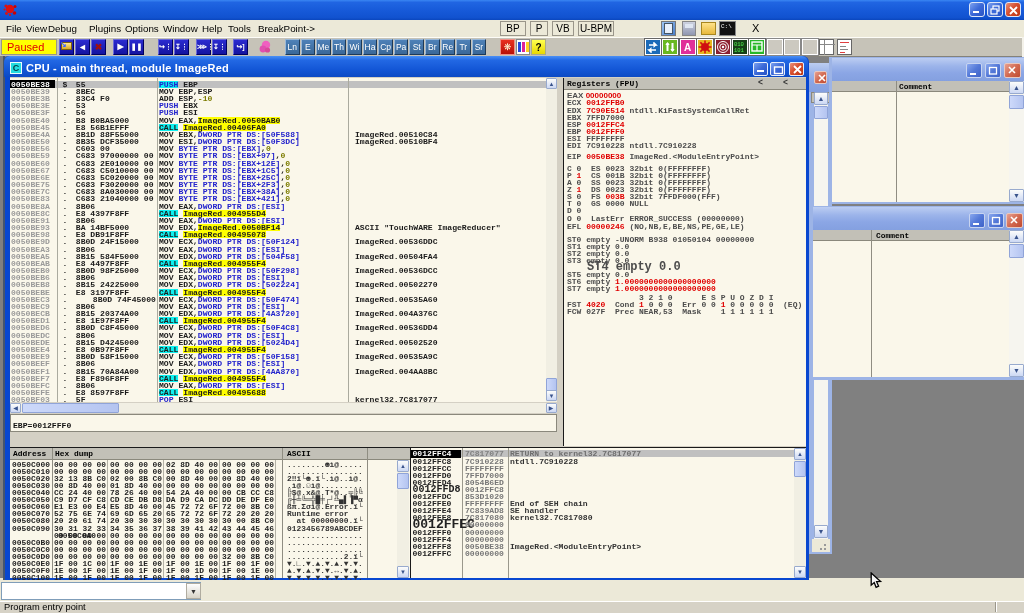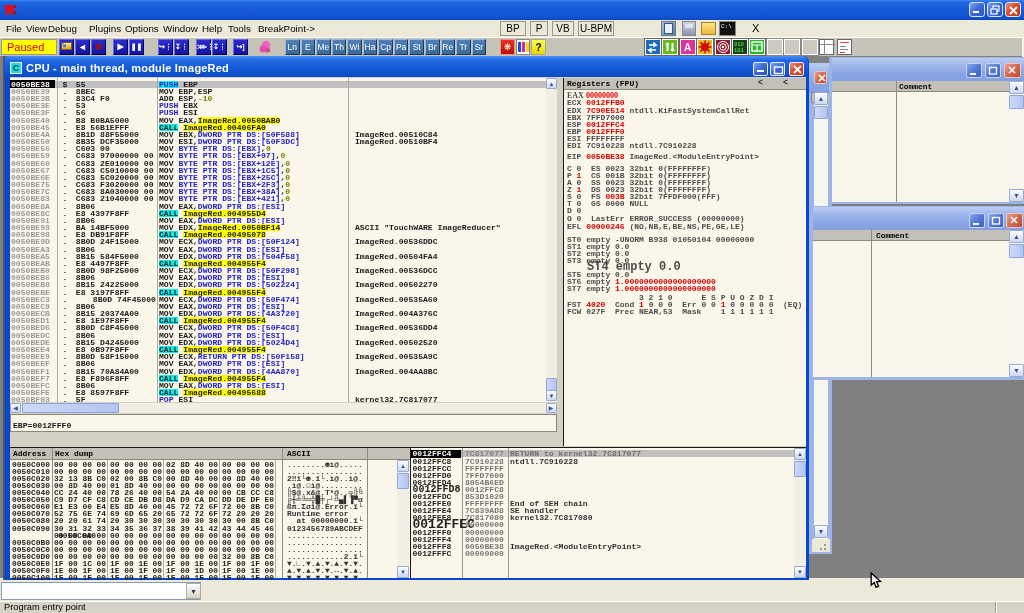--- a/index.html
+++ b/index.html
@@ -394,21 +394,21 @@
 <div style="position:absolute;left:75.80px;top:338.82px;font-size:8.10px;line-height:7.1px;white-space:pre;font-weight:bold;font-family:'Liberation Mono',monospace; color:#1a1a1a;">8B15 D4245000</div>
 <div style="position:absolute;left:159.00px;top:338.82px;font-size:8.10px;line-height:7.1px;white-space:pre;font-weight:bold;font-family:'Liberation Mono',monospace; color:#1a1a1a;">MOV EDX,<span style="color:#2323cd;">DWORD PTR DS:[5024D4]</span></div>
 <div style="position:absolute;left:355.00px;top:338.82px;font-size:8.10px;line-height:7.1px;white-space:pre;font-weight:bold;font-family:'Liberation Mono',monospace; color:#1a1a1a;">ImageRed.00502520</div>
 <div style="position:absolute;left:11.00px;top:345.99px;font-size:8.10px;line-height:7.1px;white-space:pre;font-weight:bold;font-family:'Liberation Mono',monospace; color:#9a9a9a;">0050BEE4</div>
 <div style="position:absolute;left:62.50px;top:345.99px;font-size:8.10px;line-height:7.1px;white-space:pre;font-weight:bold;font-family:'Liberation Mono',monospace; color:#1a1a1a;">.</div>
 <div style="position:absolute;left:75.80px;top:345.99px;font-size:8.10px;line-height:7.1px;white-space:pre;font-weight:bold;font-family:'Liberation Mono',monospace; color:#1a1a1a;">E8 0B97F8FF</div>
 <div style="position:absolute;left:159.00px;top:345.99px;font-size:8.10px;line-height:7.1px;white-space:pre;font-weight:bold;font-family:'Liberation Mono',monospace; color:#1a1a1a;"><span style="color:#1a1a1a;background:#0ef0f0;display:inline-block;height:7.2px;line-height:7.1px;vertical-align:top;">CALL</span> <span style="color:#1a1a1a;background:#ffff00;display:inline-block;height:7.2px;line-height:7.1px;vertical-align:top;">ImageRed.004955F4</span></div>
 <div style="position:absolute;left:11.00px;top:353.16px;font-size:8.10px;line-height:7.1px;white-space:pre;font-weight:bold;font-family:'Liberation Mono',monospace; color:#9a9a9a;">0050BEE9</div>
 <div style="position:absolute;left:62.50px;top:353.16px;font-size:8.10px;line-height:7.1px;white-space:pre;font-weight:bold;font-family:'Liberation Mono',monospace; color:#1a1a1a;">.</div>
 <div style="position:absolute;left:75.80px;top:353.16px;font-size:8.10px;line-height:7.1px;white-space:pre;font-weight:bold;font-family:'Liberation Mono',monospace; color:#1a1a1a;">8B0D 58F15000</div>
-<div style="position:absolute;left:159.00px;top:353.16px;font-size:8.10px;line-height:7.1px;white-space:pre;font-weight:bold;font-family:'Liberation Mono',monospace; color:#1a1a1a;">MOV ECX,<span style="color:#2323cd;">RETURN PTR DS:[50F158]</span></div>
+<div style="position:absolute;left:159.00px;top:353.16px;font-size:8.10px;line-height:7.1px;white-space:pre;font-weight:bold;font-family:'Liberation Mono',monospace; color:#1a1a1a;">MOV ECX,<span style="color:#2323cd;">DWORD PTR DS:[50F158]</span></div>
 <div style="position:absolute;left:355.00px;top:353.16px;font-size:8.10px;line-height:7.1px;white-space:pre;font-weight:bold;font-family:'Liberation Mono',monospace; color:#1a1a1a;">ImageRed.00535A9C</div>
 <div style="position:absolute;left:11.00px;top:360.33px;font-size:8.10px;line-height:7.1px;white-space:pre;font-weight:bold;font-family:'Liberation Mono',monospace; color:#9a9a9a;">0050BEEF</div>
 <div style="position:absolute;left:62.50px;top:360.33px;font-size:8.10px;line-height:7.1px;white-space:pre;font-weight:bold;font-family:'Liberation Mono',monospace; color:#1a1a1a;">.</div>
 <div style="position:absolute;left:75.80px;top:360.33px;font-size:8.10px;line-height:7.1px;white-space:pre;font-weight:bold;font-family:'Liberation Mono',monospace; color:#1a1a1a;">8B06</div>
 <div style="position:absolute;left:159.00px;top:360.33px;font-size:8.10px;line-height:7.1px;white-space:pre;font-weight:bold;font-family:'Liberation Mono',monospace; color:#1a1a1a;">MOV EAX,<span style="color:#2323cd;">DWORD PTR DS:[ESI]</span></div>
 <div style="position:absolute;left:11.00px;top:367.50px;font-size:8.10px;line-height:7.1px;white-space:pre;font-weight:bold;font-family:'Liberation Mono',monospace; color:#9a9a9a;">0050BEF1</div>
 <div style="position:absolute;left:62.50px;top:367.50px;font-size:8.10px;line-height:7.1px;white-space:pre;font-weight:bold;font-family:'Liberation Mono',monospace; color:#1a1a1a;">.</div>
 <div style="position:absolute;left:75.80px;top:367.50px;font-size:8.10px;line-height:7.1px;white-space:pre;font-weight:bold;font-family:'Liberation Mono',monospace; color:#1a1a1a;">8B15 70A84A00</div>
 <div style="position:absolute;left:159.00px;top:367.50px;font-size:8.10px;line-height:7.1px;white-space:pre;font-weight:bold;font-family:'Liberation Mono',monospace; color:#1a1a1a;">MOV EDX,<span style="color:#2323cd;">DWORD PTR DS:[4AA870]</span></div>
 <div style="position:absolute;left:355.00px;top:367.50px;font-size:8.10px;line-height:7.1px;white-space:pre;font-weight:bold;font-family:'Liberation Mono',monospace; color:#1a1a1a;">ImageRed.004AA8BC</div>
@@ -438,21 +438,21 @@
 <div style="position:absolute;left:22px;top:402.5px;width:97px;height:10.5px;background:linear-gradient(90deg,#cdd9fa,#b4c4f0);border:1px solid #90a4d8;border-radius:1px"></div>
 <div style="position:absolute;left:545.5px;top:402.5px;width:11px;height:10.5px;background:linear-gradient(#fdfdfb,#ccd8f4);border:1px solid #98aace;border-radius:1px;color:#39538c;font-size:6px;text-align:center;line-height:9.5px;font-family:'Liberation Sans',sans-serif">▶</div>
 <div style="position:absolute;left:10px;top:414px;width:547px;height:18px;background:#faf7ea;border:1px solid #8a887c"></div>
 <div style="position:absolute;left:13.00px;top:421.50px;font-size:8.10px;line-height:7.1px;white-space:pre;font-weight:bold;font-family:'Liberation Mono',monospace; color:#111;">EBP=0012FFF0</div>
 <div style="position:absolute;left:10px;top:432px;width:547px;height:15px;background:#d4d0c4"></div>
 <div style="position:absolute;left:563px;top:78px;width:243px;height:368px;background:#faf7ea;border-left:1px solid #1a1a1a"></div>
 <div style="position:absolute;left:564px;top:78px;width:242px;height:12px;background:#c2c0b7;border-bottom:1px solid #8a887c"></div>
 <div style="position:absolute;left:567.00px;top:80.00px;font-size:8.00px;line-height:7.1px;white-space:pre;font-weight:bold;font-family:'Liberation Mono',monospace; color:#000;font-weight:bold;">Registers (FPU)</div>
 <div style="position:absolute;left:758.00px;top:80.00px;font-size:8.33px;line-height:7.1px;white-space:pre;font-weight:bold;font-family:'Liberation Mono',monospace; color:#333;">&lt;</div>
 <div style="position:absolute;left:783.00px;top:80.00px;font-size:8.33px;line-height:7.1px;white-space:pre;font-weight:bold;font-family:'Liberation Mono',monospace; color:#333;">&lt;</div>
-<div style="position:absolute;left:567.00px;top:92.30px;font-size:8.00px;line-height:7.1px;white-space:pre;font-weight:bold;font-family:Liberation Serif, serif; color:#4c4c4c;">EAX <span style="color:#e00000">00000000</span></div>
+<div style="position:absolute;left:567.00px;top:92.30px;font-size:8.00px;line-height:7.1px;white-space:pre;font-weight:bold;font-family:Liberation Sans, sans-serif; color:#4c4c4c;">EAX <span style="color:#e00000">00000000</span></div>
 <div style="position:absolute;left:567.00px;top:99.40px;font-size:8.00px;line-height:7.1px;white-space:pre;font-weight:bold;font-family:'Liberation Mono',monospace; color:#4c4c4c;">ECX <span style="color:#e00000">0012FFB0</span></div>
 <div style="position:absolute;left:567.00px;top:106.60px;font-size:8.00px;line-height:7.1px;white-space:pre;font-weight:bold;font-family:'Liberation Mono',monospace; color:#4c4c4c;">EDX <span style="color:#e00000">7C90E514</span> ntdll.KiFastSystemCallRet</div>
 <div style="position:absolute;left:567.00px;top:113.70px;font-size:8.00px;line-height:7.1px;white-space:pre;font-weight:bold;font-family:'Liberation Mono',monospace; color:#4c4c4c;">EBX 7FFD7000</div>
 <div style="position:absolute;left:567.00px;top:120.90px;font-size:8.00px;line-height:7.1px;white-space:pre;font-weight:bold;font-family:'Liberation Mono',monospace; color:#4c4c4c;">ESP <span style="color:#e00000">0012FFC4</span></div>
 <div style="position:absolute;left:567.00px;top:128.00px;font-size:8.00px;line-height:7.1px;white-space:pre;font-weight:bold;font-family:'Liberation Mono',monospace; color:#4c4c4c;">EBP <span style="color:#e00000">0012FFF0</span></div>
 <div style="position:absolute;left:567.00px;top:135.20px;font-size:8.00px;line-height:7.1px;white-space:pre;font-weight:bold;font-family:'Liberation Mono',monospace; color:#4c4c4c;">ESI FFFFFFFF</div>
 <div style="position:absolute;left:567.00px;top:142.30px;font-size:8.00px;line-height:7.1px;white-space:pre;font-weight:bold;font-family:'Liberation Mono',monospace; color:#4c4c4c;">EDI 7C910228 ntdll.7C910228</div>
 <div style="position:absolute;left:567.00px;top:152.60px;font-size:8.00px;line-height:7.1px;white-space:pre;font-weight:bold;font-family:'Liberation Mono',monospace; color:#4c4c4c;">EIP <span style="color:#e00000">0050BE38</span> ImageRed.&lt;ModuleEntryPoint&gt;</div>
 <div style="position:absolute;left:567.00px;top:164.80px;font-size:8.00px;line-height:7.1px;white-space:pre;font-weight:bold;font-family:'Liberation Mono',monospace; color:#4c4c4c;">C 0  ES 0023 32bit 0(FFFFFFFF)</div>
 <div style="position:absolute;left:567.00px;top:171.90px;font-size:8.00px;line-height:7.1px;white-space:pre;font-weight:bold;font-family:'Liberation Mono',monospace; color:#4c4c4c;">P <span style="color:#e00000">1</span>  CS 001B 32bit 0(FFFFFFFF)</div>

